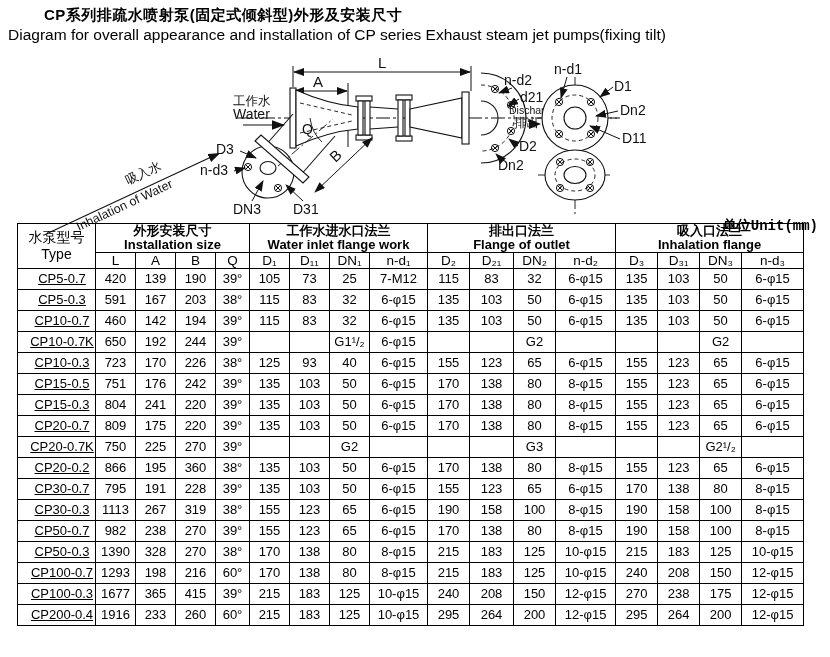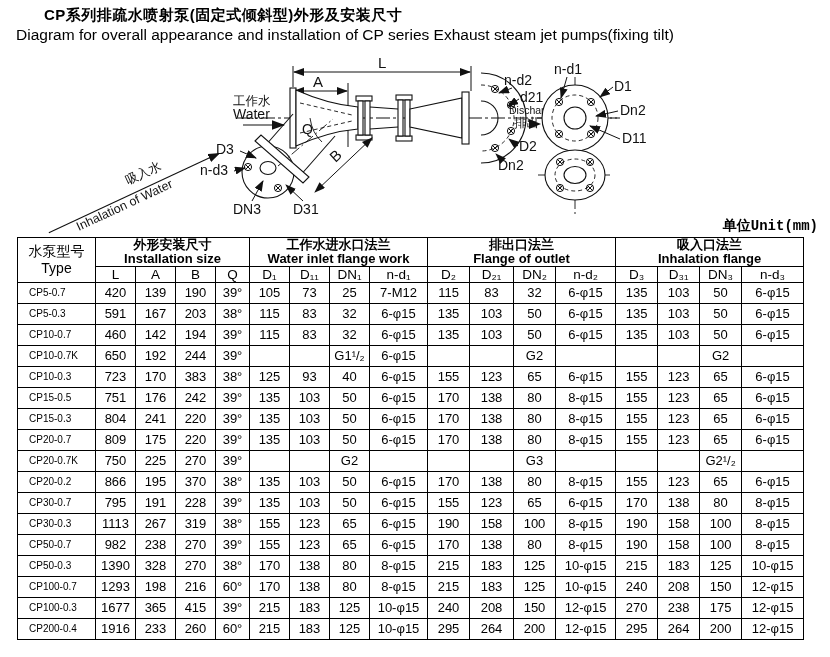--- a/index.html
+++ b/index.html
@@ -1,41 +1,41 @@
 <!DOCTYPE html>
 <html><head>
 <meta charset="utf-8">
 <style>
   * { margin:0; padding:0; box-sizing:border-box; }
   body {
     width:830px; height:657px; background:#fff; color:#000;
     font-family:"Liberation Sans", sans-serif; position:relative; overflow:hidden;
   }
   .title-cn { position:absolute; left:16px; top:6px; font-size:15px; font-weight:bold; letter-spacing:.5px;margin-left:28px; }
-  .title-en { position:absolute; left:16px; top:26px; font-size:15.5px;text-align:center; }
+  .title-en { position:absolute; left:8px; top:26px; font-size:15.5px;text-align:center; }
   .unit-label { position:absolute; right:12px; top:217px; font-size:14px; font-weight:bold;font-family:Liberation Mono, monospace; }
   svg { position:absolute; left:0; top:55px; }
   svg text { font-family:"Liberation Sans", sans-serif; fill:#111; }
   .lbl { font-size:14px; }
   .lbl-sm { font-size:10.5px; }
   .lbl-cn { font-size:12.5px; }
   .dim { font-size:15px; }
 
   table.dim-table {
-    position:absolute; left:17px; top:237px; width:640px;
+    position:absolute; left:17px; top:223px; width:640px;
     border-collapse:collapse; table-layout:fixed;
   }
   .dim-table th, .dim-table td {
     border:1px solid #000; text-align:center; vertical-align:middle;
     font-weight:normal; padding:0; overflow:hidden; white-space:nowrap;
   }
   .dim-table thead .grp { height:29px; font-size:13px; line-height:14px;font-weight:bold; }
   .dim-table thead .sub th { height:16px; font-size:13.5px; line-height:15px; }
   .dim-table td { height:21px; font-size:13px; line-height:20px; }
-  .dim-table td.type-cell { text-align:left; padding-left:11px; font-size:10px; }
+  .dim-table td.type-cell { text-align:center; padding-left:11px; font-size:13px;text-decoration:underline; }
   .th-type { font-size:14px; line-height:17px; }
 </style>
 </head>
 <body>
 
 <div class="title-cn">CP系列排疏水喷射泵(固定式倾斜型)外形及安装尺寸</div>
 <div class="title-en">Diagram for overall appearance and installation of CP series Exhaust steam jet pumps(fixing tilt)</div>
 
 <svg width="830" height="180" viewBox="0 0 830 180">
   <defs>
@@ -321,21 +321,21 @@
         <td></td>
         <td></td>
         <td></td>
         <td>G2</td>
         <td></td>
       </tr>
       <tr>
         <td class="type-cell">CP10-0.3</td>
         <td>723</td>
         <td>170</td>
-        <td>383</td>
+        <td>226</td>
         <td>38°</td>
         <td>125</td>
         <td>93</td>
         <td>40</td>
         <td>6-φ15</td>
         <td>155</td>
         <td>123</td>
         <td>65</td>
         <td>6-φ15</td>
         <td>155</td>
@@ -416,21 +416,21 @@
         <td></td>
         <td></td>
         <td></td>
         <td>G2¹/₂</td>
         <td></td>
       </tr>
       <tr>
         <td class="type-cell">CP20-0.2</td>
         <td>866</td>
         <td>195</td>
-        <td>370</td>
+        <td>360</td>
         <td>38°</td>
         <td>135</td>
         <td>103</td>
         <td>50</td>
         <td>6-φ15</td>
         <td>170</td>
         <td>138</td>
         <td>80</td>
         <td>8-φ15</td>
         <td>155</td>

